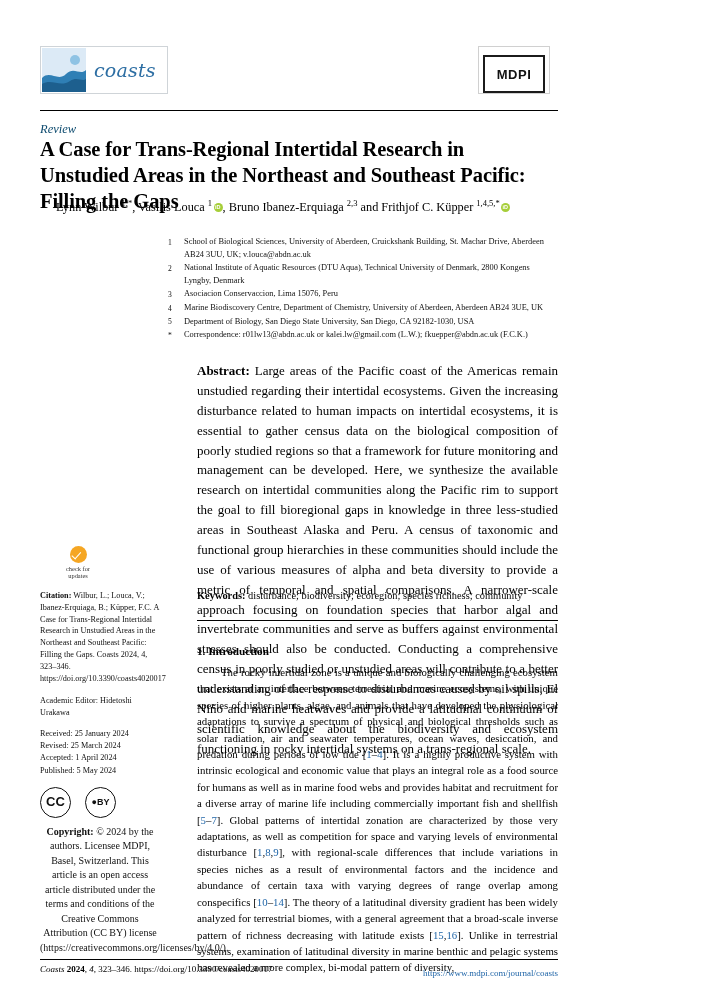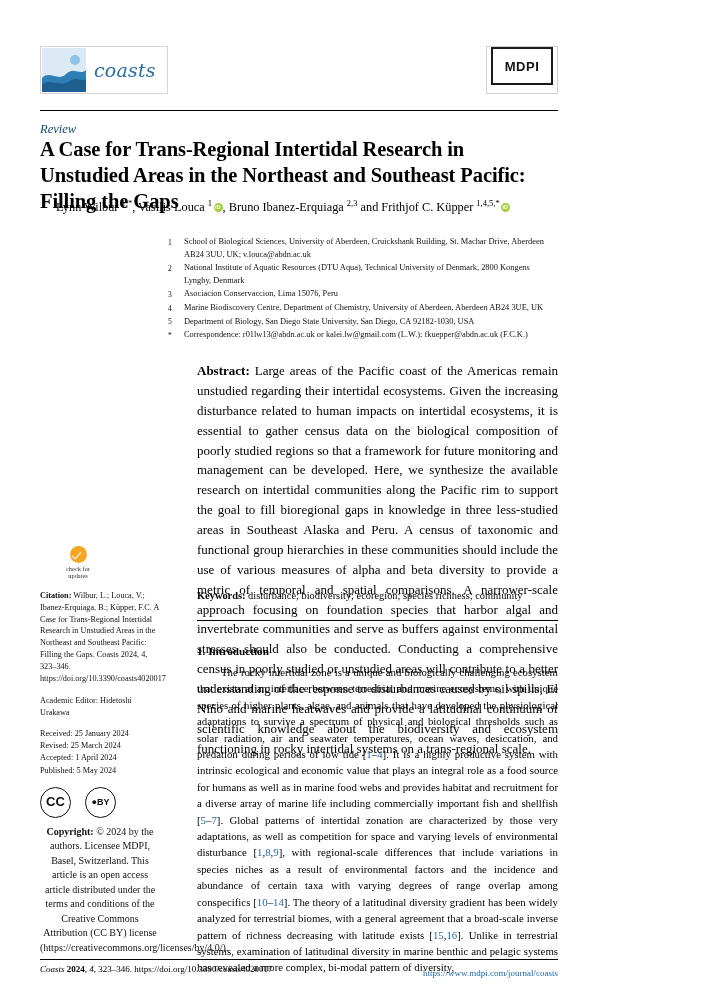--- a/index.html
+++ b/index.html
@@ -54,28 +54,28 @@
   .journal-name {
     font-family: "DejaVu Serif", serif;
     font-style: italic;
     font-size: 19px;
     color: #2d6ea3;
     margin-left: 8px;
     letter-spacing: 0.2px;
   }
   .mdpi-logo {
     position: absolute;
-    right: 0;
+    right: 8px;
     top: 0;
     width: 70px;
     height: 46px;
     background: #fff;
     border: 1px solid #d0d0d0;
     display: flex;
-    align-items: flex-start;
+    align-items: flex-end;
     justify-content: center;
   }
   .mdpi-inner {
     width: 58px;
     height: 34px;
     border: 2px solid #1b1b1b;
     display: flex;
     align-items: center;
     justify-content: center;
     font-family: "Liberation Sans", sans-serif;

